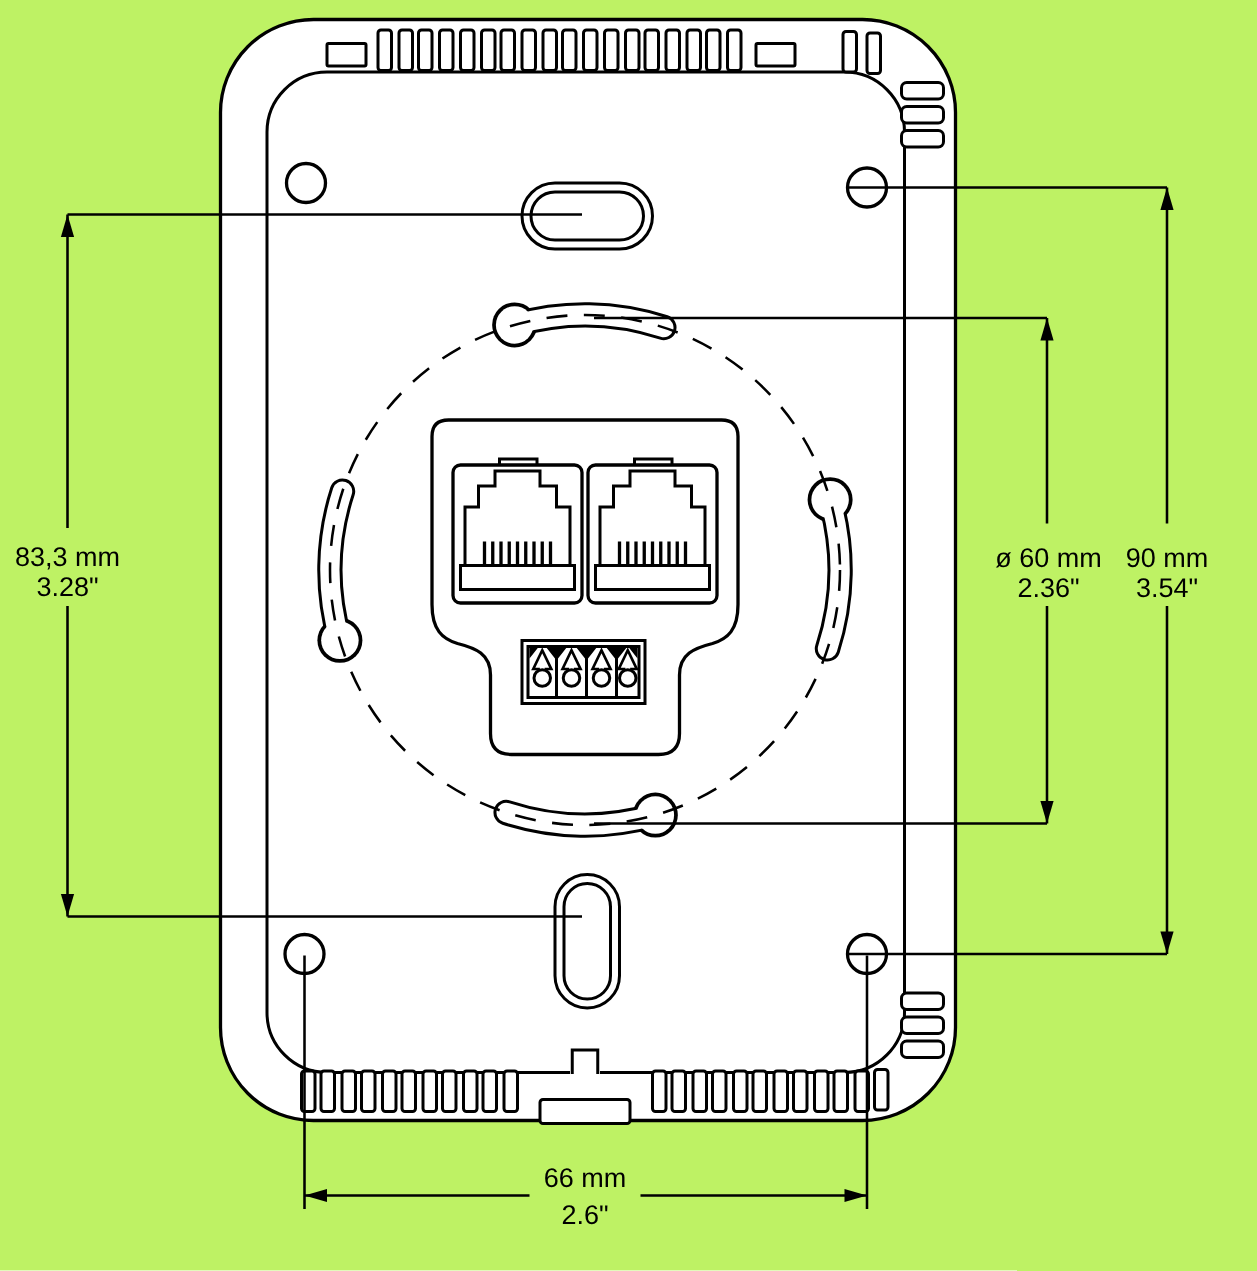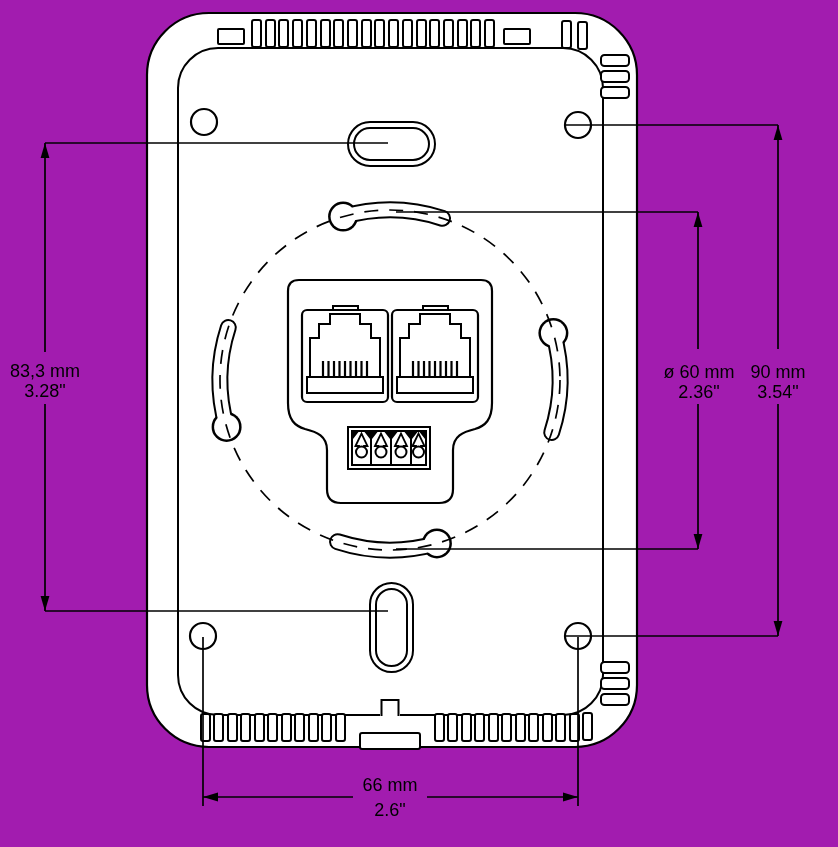--- a/index.html
+++ b/index.html
@@ -1,16 +1,16 @@
 <!DOCTYPE html>
 <html><head>
 <meta charset="utf-8">
 <style>
   html,body{margin:0;padding:0;background:#fff;}
-  .stage{position:relative;width:838px;height:847px;background:#a21caf;overflow:hidden;
+  .stage{position:relative;width:838px;height:847px;background:#bef264;overflow:hidden;
          font-family:"Liberation Sans",sans-serif;}
   svg{display:block;}
   .slot{fill:#fff;stroke:#000;stroke-width:2;}
   .shape{fill:#fff;stroke:#000;stroke-width:2.2;}
   .shape-thin{fill:#fff;stroke:#000;stroke-width:2;}
   .ln{fill:none;stroke:#000;stroke-width:2;}
   .dim{fill:none;stroke:#000;stroke-width:1.7;}
   .dash{fill:none;stroke:#000;stroke-width:1.7;stroke-dasharray:14 11;}
   .arrow{fill:#000;stroke:none;}
   .kb-black{stroke:#000;stroke-width:17;fill:none;stroke-linecap:round;}

